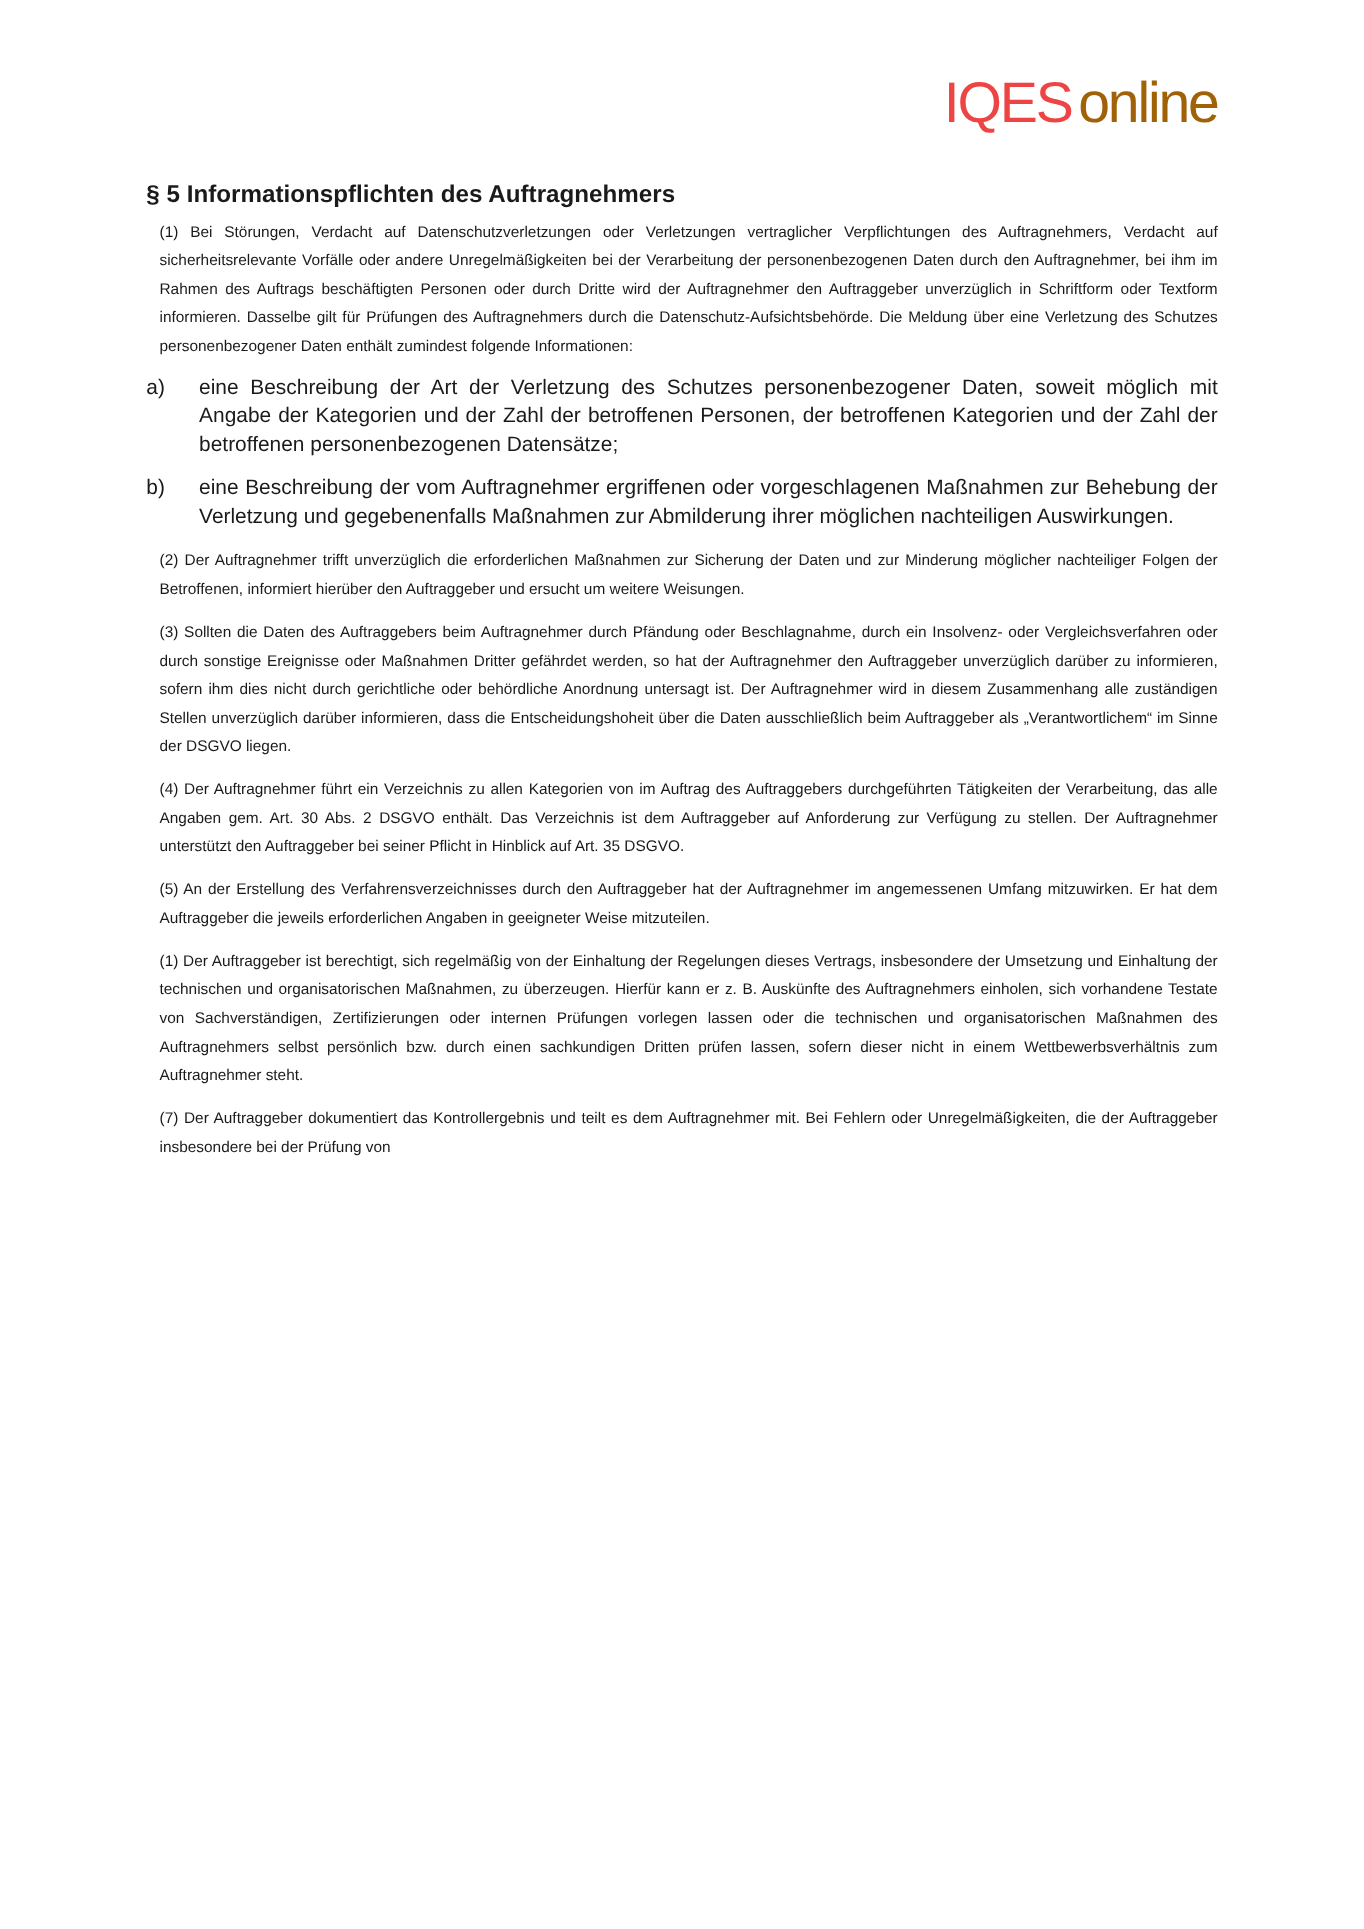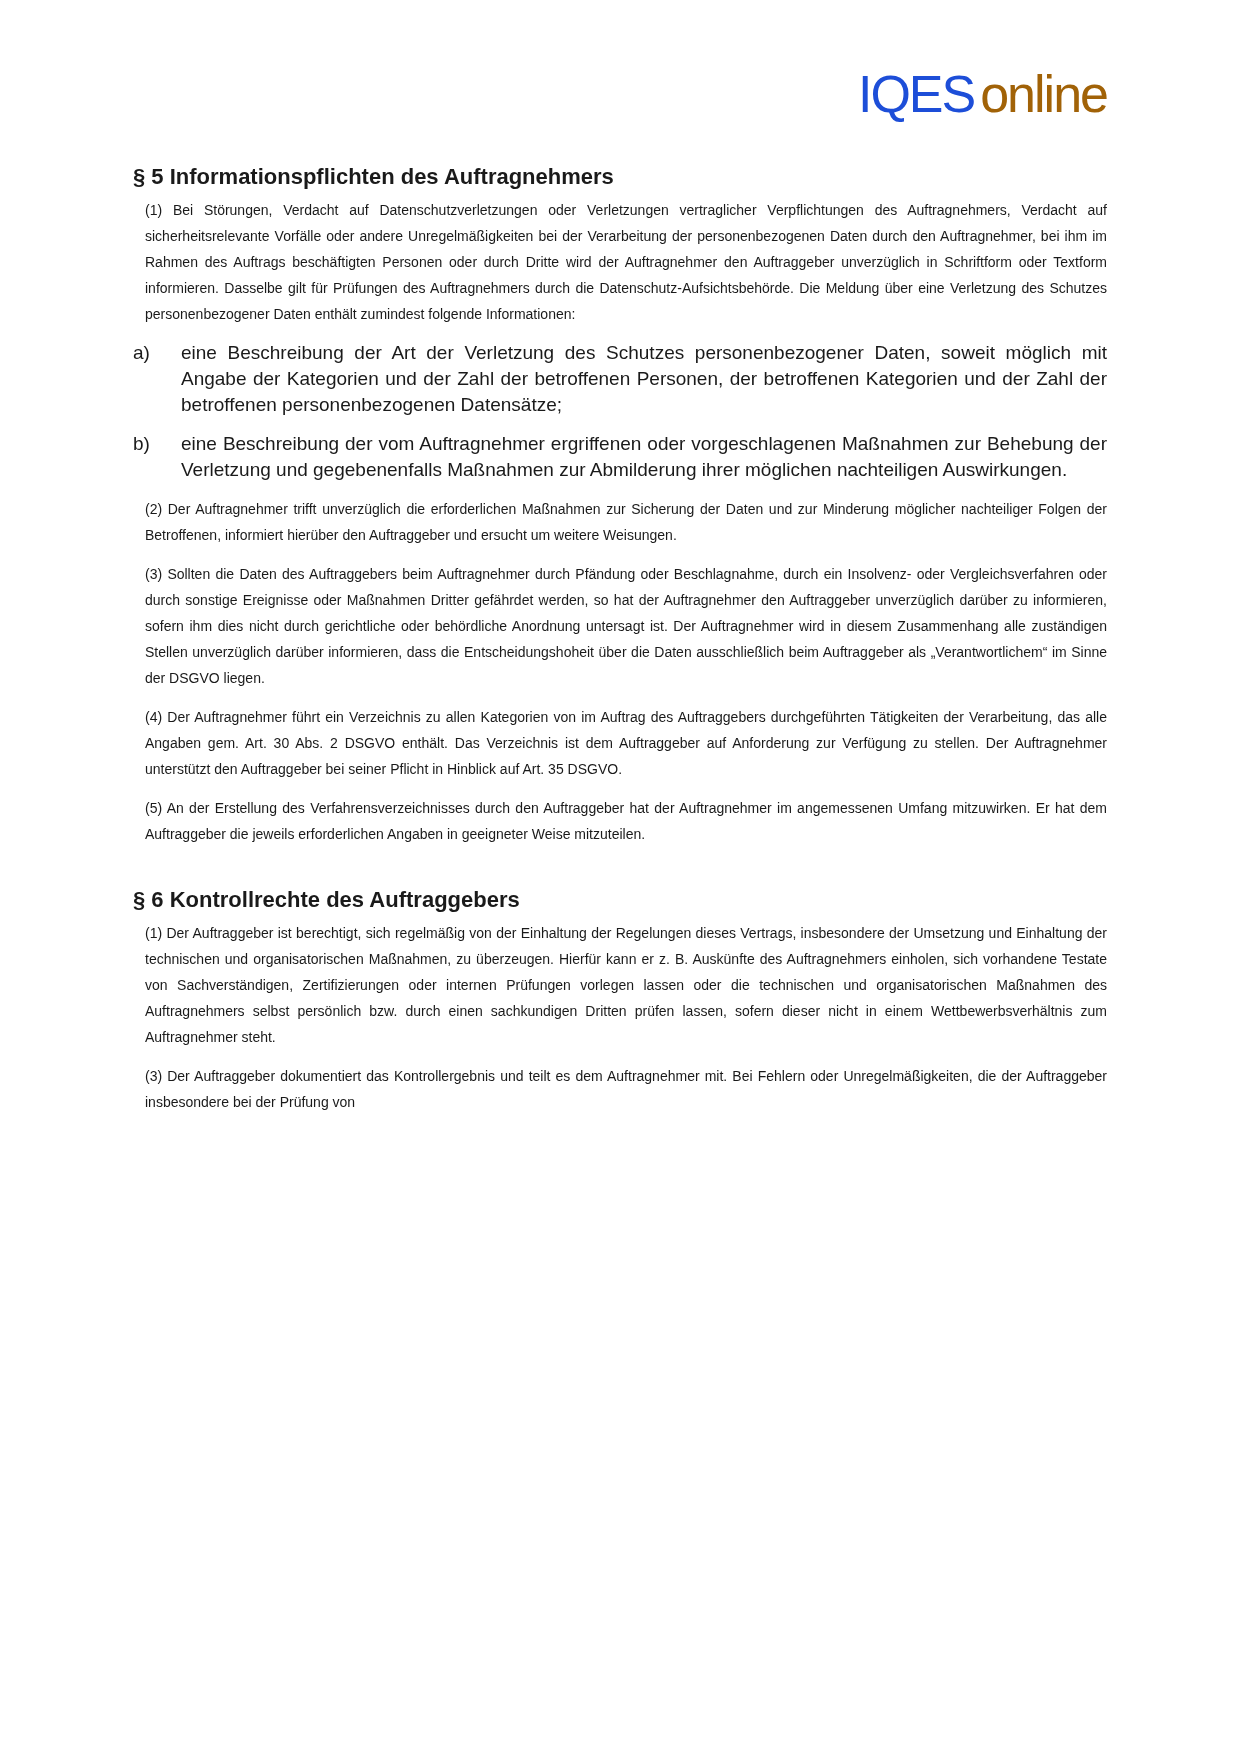--- a/index.html
+++ b/index.html
@@ -25,21 +25,21 @@
     text-align: right;
     white-space: nowrap;
   }
   .logo {
     display: inline-block;
     font-size: 52px;
     line-height: 52px;
     letter-spacing: -2px;
     font-weight: 400;
   }
-  .logo .iqes   { color: #1d4ed8; }
+  .logo .iqes   { color: #ef4444; }
   .logo .online { color: #a16207; margin-left: 6px; }
 
   .content { margin-top: 44px; }
 
   .section-heading {
     font-size: 22px;
     line-height: 26px;
     font-weight: 700;
     margin: 0 0 7px 0;
   }
@@ -109,22 +109,21 @@
         <span class="li-text">eine Beschreibung der vom Auftragnehmer ergriffenen oder vorgeschlagenen Maßnahmen zur Behebung der Verletzung und gegebenenfalls Maßnahmen zur Abmilderung ihrer möglichen nachteiligen Auswirkungen.</span>
       </div>
 
       <p class="para">(2) Der Auftragnehmer trifft unverzüglich die erforderlichen Maßnahmen zur Sicherung der Daten und zur Minderung möglicher nachteiliger Folgen der Betroffenen, informiert hierüber den Auftraggeber und ersucht um weitere Weisungen.</p>
       <p class="para">(3) Sollten die Daten des Auftraggebers beim Auftragnehmer durch Pfändung oder Beschlagnahme, durch ein Insolvenz- oder Vergleichsverfahren oder durch sonstige Ereignisse oder Maßnahmen Dritter gefährdet werden, so hat der Auftragnehmer den Auftraggeber unverzüglich darüber zu informieren, sofern ihm dies nicht durch gerichtliche oder behördliche Anordnung untersagt ist. Der Auftragnehmer wird in diesem Zusammenhang alle zuständigen Stellen unverzüglich darüber informieren, dass die Entscheidungshoheit über die Daten ausschließlich beim Auftraggeber als „Verantwortlichem“ im Sinne der DSGVO liegen.</p>
       <p class="para">(4) Der Auftragnehmer führt ein Verzeichnis zu allen Kategorien von im Auftrag des Auftraggebers durchgeführten Tätigkeiten der Verarbeitung, das alle Angaben gem. Art. 30 Abs. 2 DSGVO enthält. Das Verzeichnis ist dem Auftraggeber auf Anforderung zur Verfügung zu stellen. Der Auftragnehmer unterstützt den Auftraggeber bei seiner Pflicht in Hinblick auf Art. 35 DSGVO.</p>
       <p class="para">(5) An der Erstellung des Verfahrensverzeichnisses durch den Auftraggeber hat der Auftragnehmer im angemessenen Umfang mitzuwirken. Er hat dem Auftraggeber die jeweils erforderlichen Angaben in geeigneter Weise mitzuteilen.</p>
     </div>
 
     <div class="section">
-      <h2 class="section-heading">§ 6 Kontrollrechte des Auftraggebers</h2>
 
       <p class="para">(1) Der Auftraggeber ist berechtigt, sich regelmäßig von der Einhaltung der Regelungen dieses Vertrags, insbesondere der Umsetzung und Einhaltung der technischen und organisatorischen Maßnahmen, zu überzeugen. Hierfür kann er z. B. Auskünfte des Auftragnehmers einholen, sich vorhandene Testate von Sachverständigen, Zertifizierungen oder internen Prüfungen vorlegen lassen oder die technischen und organisatorischen Maßnahmen des Auftragnehmers selbst persönlich bzw. durch einen sachkundigen Dritten prüfen lassen, sofern dieser nicht in einem Wettbewerbsverhältnis zum Auftragnehmer steht.</p>
-      <p class="para">(3) Der Auftraggeber dokumentiert das Kontrollergebnis und teilt es dem Auftragnehmer mit. Bei Fehlern oder Unregelmäßigkeiten, die der Auftraggeber insbesondere bei der Prüfung von</p>
+      <p class="para">(7) Der Auftraggeber dokumentiert das Kontrollergebnis und teilt es dem Auftragnehmer mit. Bei Fehlern oder Unregelmäßigkeiten, die der Auftraggeber insbesondere bei der Prüfung von</p>
     </div>
 
   </div>
 
 
 </div>
 
 </body></html>

